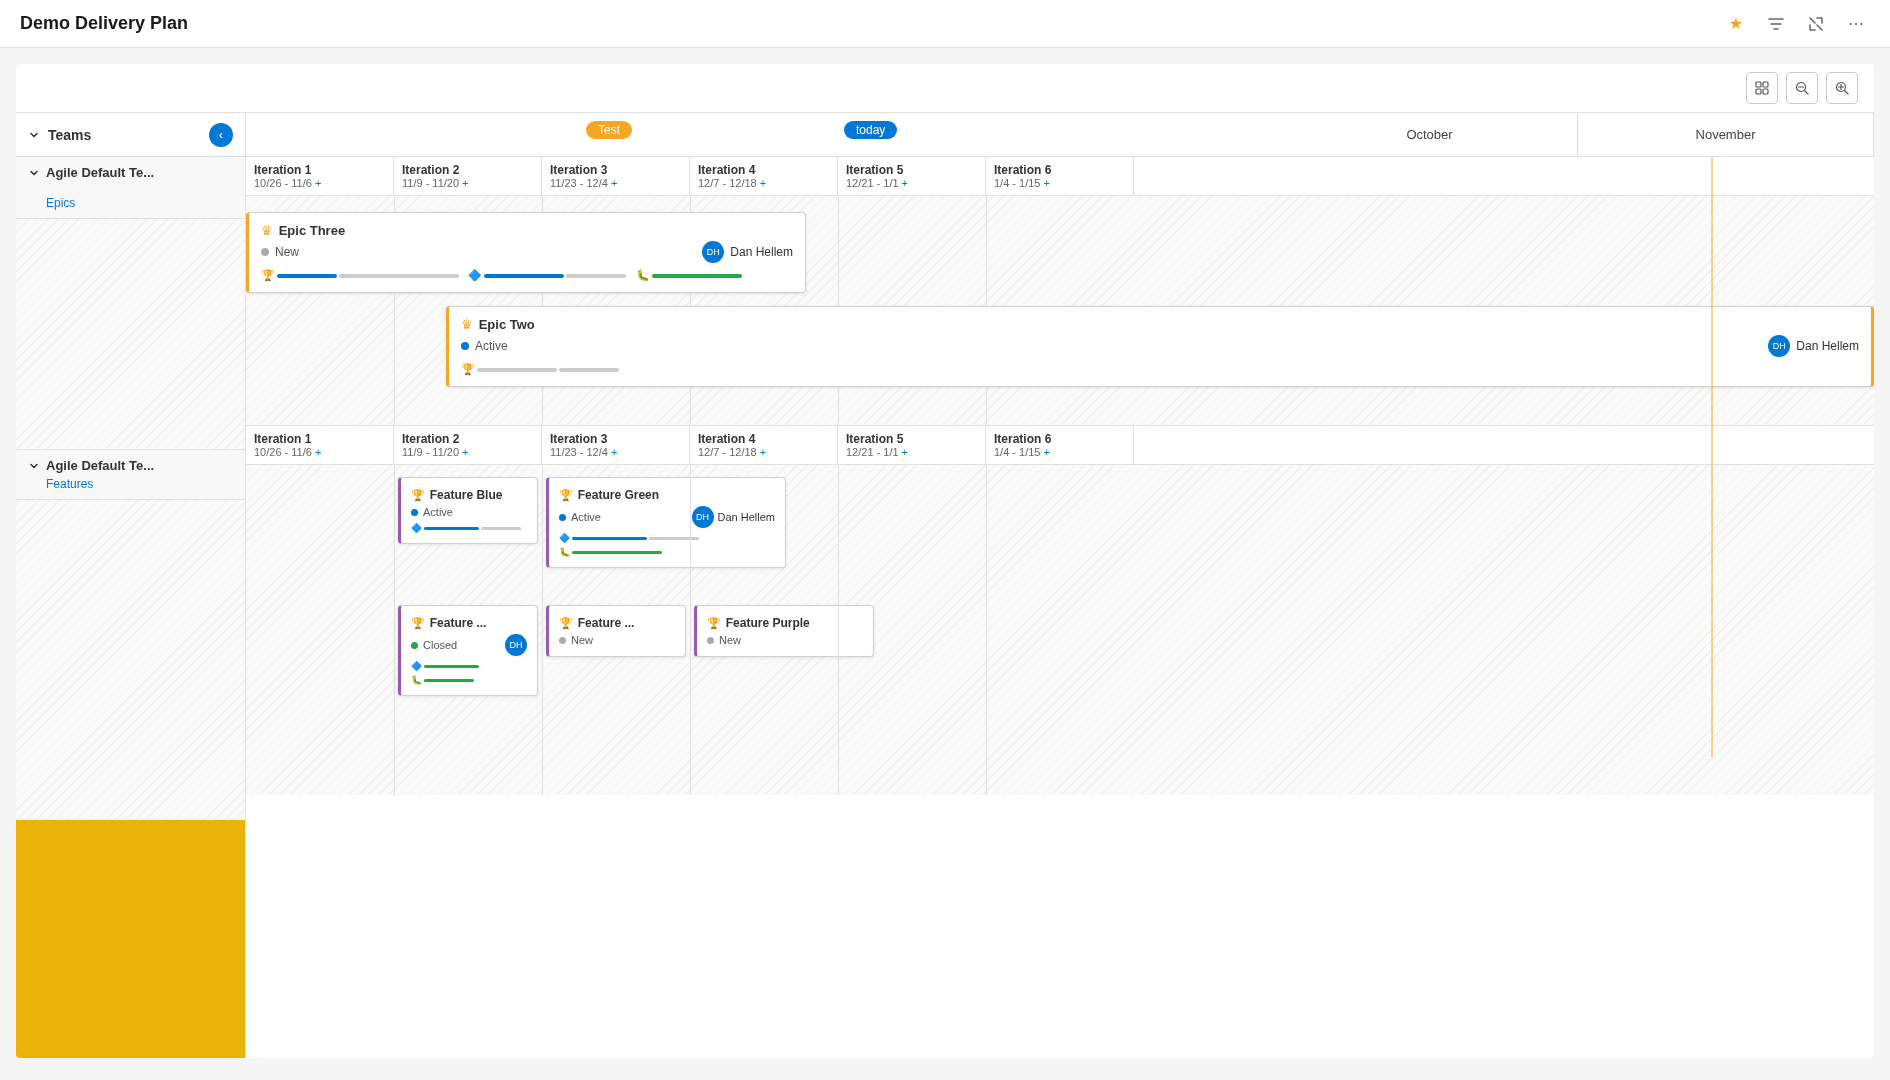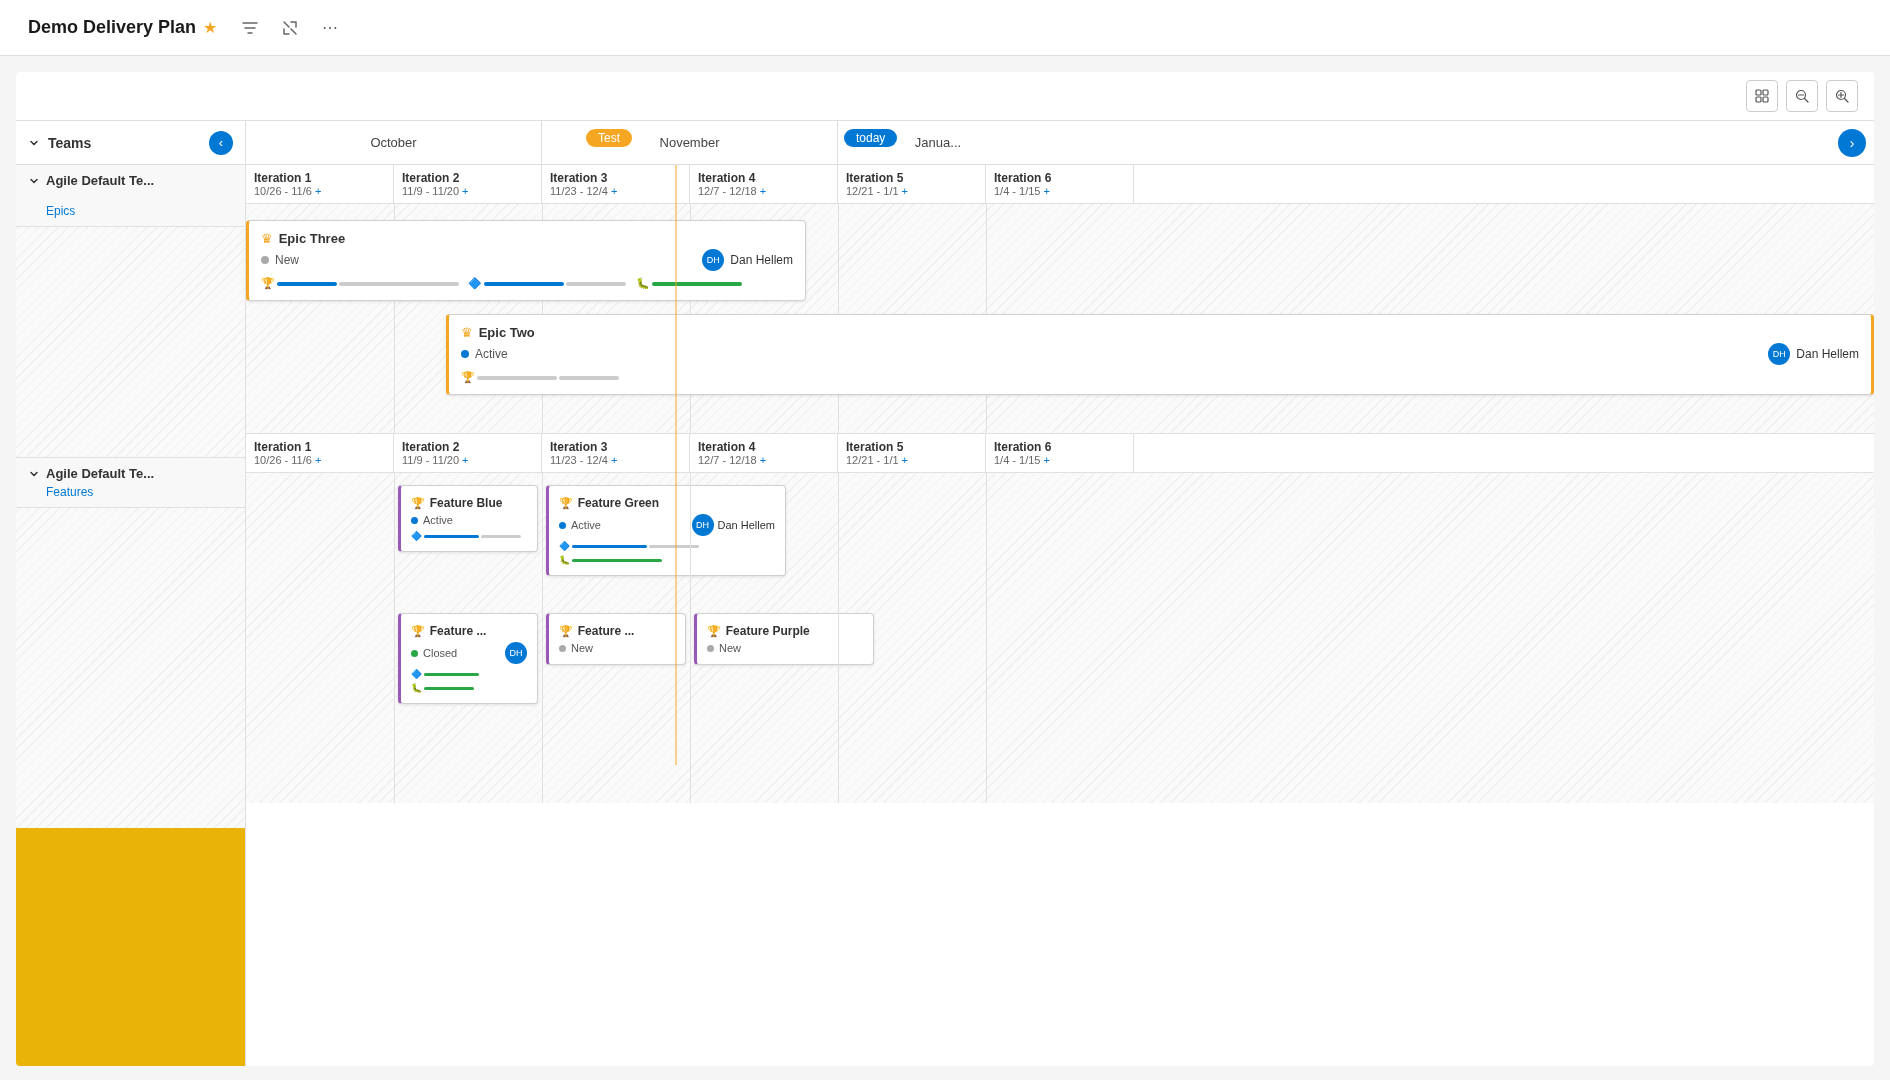--- a/index.html
+++ b/index.html
@@ -1,20 +1,20 @@
 <!DOCTYPE html>
 <html><head>
   <meta charset="utf-8">
   <style>
     * { box-sizing: border-box; margin: 0; padding: 0; }
     body { font-family: -apple-system, BlinkMacSystemFont, 'Segoe UI', sans-serif; background: #f5f5f5; color: #333; font-size: 13px; }
 
     .app-header {
-      display: flex; align-items: center; justify-content: flex-start;
-      padding: 10px 28px; background: #fff; border-bottom: 1px solid #e0e0e0; height: 56px;
+      display: flex; align-items: center; justify-content: space-between;
+      padding: 10px 20px; background: #fff; border-bottom: 1px solid #e0e0e0; height: 48px;
     }
     .app-title { font-size: 18px; font-weight: 600; color: #1a1a1a; }
     .header-actions { display: flex; gap: 12px; align-items: center; }
     .header-icon { width: 28px; height: 28px; display: flex; align-items: center; justify-content: center; cursor: pointer; color: #666; font-size: 16px; border-radius: 4px; }
     .header-icon.star { color: #f5a623; }
 
     .main-content { background: #fff; margin: 16px; border-radius: 4px; overflow: hidden; }
 
     .toolbar { display: flex; justify-content: flex-end; gap: 8px; padding: 8px 16px; border-bottom: 1px solid #e0e0e0; }
     .toolbar-btn { width: 32px; height: 32px; border: 1px solid #ccc; border-radius: 4px; background: #fff; display: flex; align-items: center; justify-content: center; cursor: pointer; color: #555; font-size: 14px; }
@@ -114,30 +114,26 @@
         <div style="position:relative; flex:1; min-width:888px; display:flex;">
 
           <div style="position:absolute; left:340px; top:8px; background:#f5a623; color:#fff; padding:2px 12px; border-radius:12px; font-size:12px; font-weight:500; z-index:20; white-space:nowrap;">
             <span>Test</span>
           </div>
 
           <div style="position:absolute; left:598px; top:8px; background:#0078d4; color:#fff; padding:2px 12px; border-radius:12px; font-size:12px; font-weight:500; z-index:20; white-space:nowrap;">
             <span>today</span>
           </div>
 
-          <div style="display:flex; width:100%; align-items:center;">
+          <div style="display:flex; width:100%; align-items:center;justify-content:flex-end;">
             <div style="width:296px; flex-shrink:0; display:flex; align-items:center; justify-content:center; border-right:1px solid #ddd; height:44px; font-size:13px; font-weight:500; color:#444;">October</div>
             <div style="width:296px; flex-shrink:0; display:flex; align-items:center; justify-content:center; border-right:1px solid #ddd; height:44px; font-size:13px; font-weight:500; color:#444; position:relative;">
               <span>November</span>
 
               <div style="position:absolute; bottom:-600px; left:45%; width:2px; background:#f5a623; height:600px; opacity:0.5; z-index:1;"></div>
-            </div>
-            <div style="width:200px; flex-shrink:0; display:flex; align-items:center; justify-content:center; height:44px; font-size:13px; font-weight:500; color:#444;">
-              <span>Janua...</span>
-              <div style="position:absolute; right:8px; top:50%; transform:translateY(-50%); width:28px; height:28px; background:#0078d4; color:#fff; border-radius:50%; display:flex; align-items:center; justify-content:center; cursor:pointer; font-size:14px; z-index:25;">›</div>
             </div>
           </div>
         </div>
       </div>
 
       <div style="display:flex; border-bottom:1px solid #e0e0e0; background:#fff;">
 
         <div style="display:flex;">
           <div style="width:148px; border-right:1px solid #e0e0e0; padding:6px 8px;">
             <div style="font-size:12px; font-weight:600;">Iteration 1</div>

